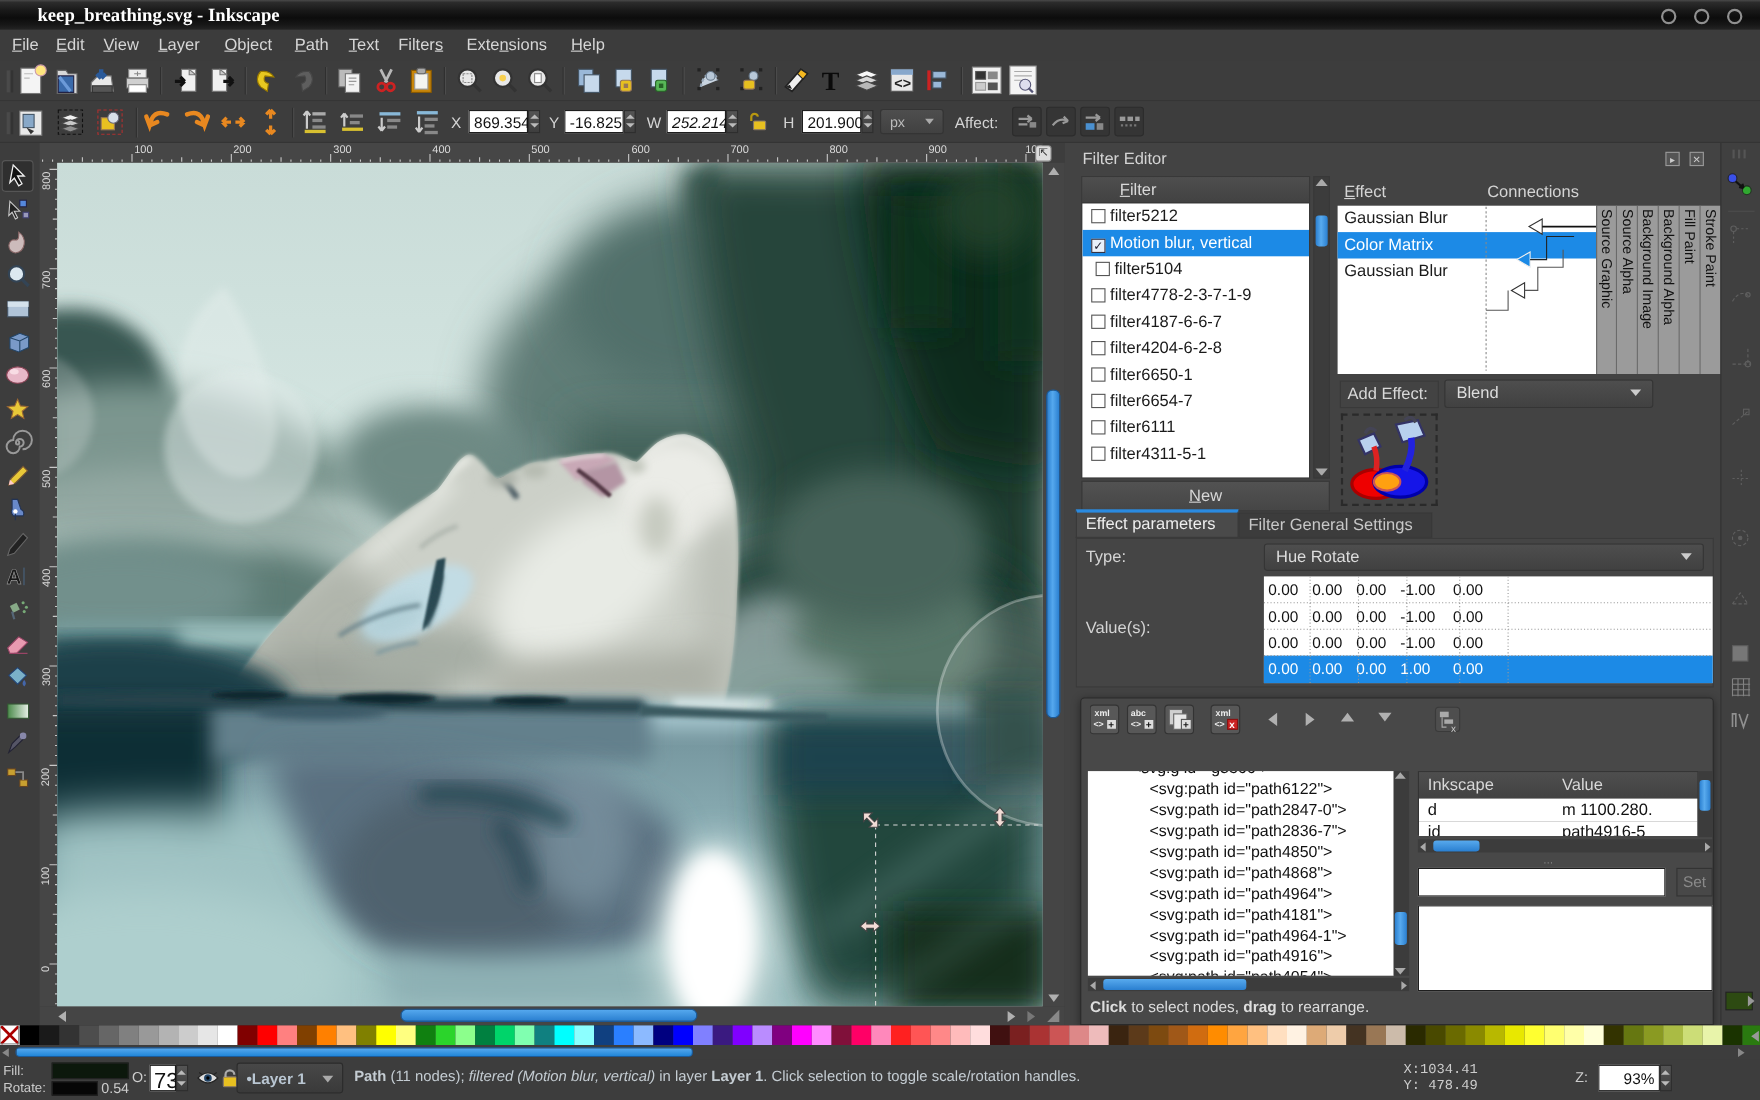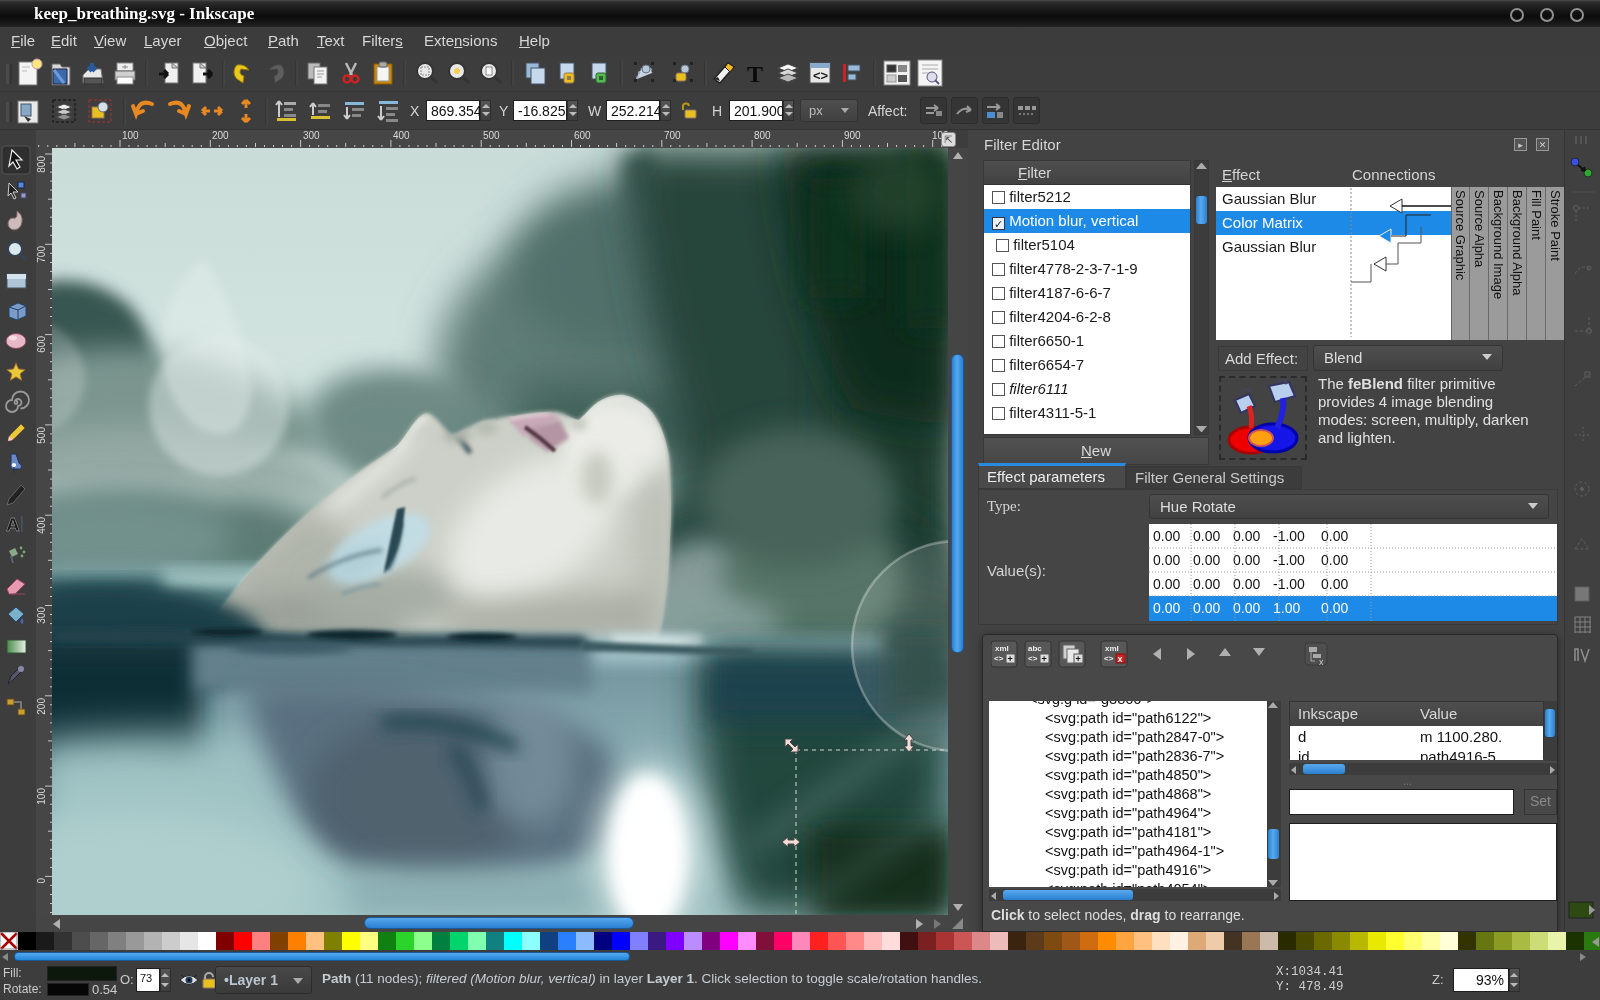--- a/index.html
+++ b/index.html
@@ -306,21 +306,21 @@
   <div style="width:0;height:0;border-left:4px solid transparent;border-right:4px solid transparent;border-bottom:4px solid #bbb;margin:3px 0 4px 1px;"></div>
   <div style="width:0;height:0;border-left:4px solid transparent;border-right:4px solid transparent;border-top:4px solid #bbb;margin-left:1px;"></div>
 </div>
 <span class="abs lbl" style="left:499px;top:11px;font-size:14px;">Y</span>
 <div class="abs whitebox" style="left:513px;top:8px;width:54px;height:21px;font-size:14px;color:#111;padding:2px 0 0 4px;">-16.825</div>
 <div class="abs" style="left:567px;top:8px;width:11px;height:21px;background:linear-gradient(#555,#3e3e3e);border:1px solid #2e2e2e;">
   <div style="width:0;height:0;border-left:4px solid transparent;border-right:4px solid transparent;border-bottom:4px solid #bbb;margin:3px 0 4px 1px;"></div>
   <div style="width:0;height:0;border-left:4px solid transparent;border-right:4px solid transparent;border-top:4px solid #bbb;margin-left:1px;"></div>
 </div>
 <span class="abs lbl" style="left:588px;top:11px;font-size:14px;">W</span>
-<div class="abs whitebox" style="left:606px;top:8px;width:54px;height:21px;font-size:14px;color:#111;padding:2px 0 4px 4px;">252.214</div>
+<div class="abs whitebox" style="left:606px;top:8px;width:54px;height:21px;font-size:14px;color:#111;padding:2px 0 4px 4px;font-style:italic;">252.214</div>
 <div class="abs" style="left:660px;top:8px;width:11px;height:21px;background:linear-gradient(#555,#3e3e3e);border:1px solid #2e2e2e;">
   <div style="width:0;height:0;border-left:4px solid transparent;border-right:4px solid transparent;border-bottom:4px solid #bbb;margin:3px 0 4px 1px;"></div>
   <div style="width:0;height:0;border-left:4px solid transparent;border-right:4px solid transparent;border-top:4px solid #bbb;margin-left:1px;"></div>
 </div>
 <svg class="abs" style="left:680px;top:10px;" width="20" height="18">
         <rect x="5" y="8" width="11" height="8" rx="1" fill="#e8c020" stroke="#876"></rect>
         <path d="M3,8 v-3 a3,3 0 0 1 6,-1" fill="none" stroke="#b89810" stroke-width="2"></path>
       </svg>
 <span class="abs lbl" style="left:712px;top:11px;font-size:14px;">H</span>
 <div class="abs whitebox" style="left:729px;top:8px;width:54px;height:21px;font-size:14px;color:#111;padding:2px 0 0 4px;">201.900</div>
@@ -878,21 +878,21 @@
     <div style="height:24px;background:linear-gradient(#4e4e4e,#424242);border-bottom:1px solid #333;color:#d8d8d8;padding:3px 0 0 34px;"><span class="u">F</span>ilter</div>
     <div style="height:249px;background:#fff;color:#1a1a1a;overflow:hidden;">
       <div style="height:24px;padding:3px 0 0 8px;"><span style="display:inline-block;width:13px;height:13px;border:1px solid #555;background:#fff;vertical-align:-2px;"></span> filter5212</div>
       <div style="height:24px;padding:3px 0 0 8px;background:#1c8ae6;color:#fff;"><span style="display:inline-block;width:13px;height:13px;border:1px solid #334;background:#e8f0fa;vertical-align:-2px;text-align:center;line-height:12px;color:#223;font-size:11px;">✓</span> Motion blur, vertical</div>
       <div style="height:24px;padding:3px 0 0 12px;"><span style="display:inline-block;width:13px;height:13px;border:1px solid #555;background:#fff;vertical-align:-2px;"></span> filter5104</div>
       <div style="height:24px;padding:3px 0 0 8px;"><span style="display:inline-block;width:13px;height:13px;border:1px solid #555;background:#fff;vertical-align:-2px;"></span> filter4778-2-3-7-1-9</div>
       <div style="height:24px;padding:3px 0 0 8px;"><span style="display:inline-block;width:13px;height:13px;border:1px solid #555;background:#fff;vertical-align:-2px;"></span> filter4187-6-6-7</div>
       <div style="height:24px;padding:3px 0 0 8px;"><span style="display:inline-block;width:13px;height:13px;border:1px solid #555;background:#fff;vertical-align:-2px;"></span> filter4204-6-2-8</div>
       <div style="height:24px;padding:3px 0 0 8px;"><span style="display:inline-block;width:13px;height:13px;border:1px solid #555;background:#fff;vertical-align:-2px;"></span> filter6650-1</div>
       <div style="height:24px;padding:3px 0 0 8px;"><span style="display:inline-block;width:13px;height:13px;border:1px solid #555;background:#fff;vertical-align:-2px;"></span> filter6654-7</div>
-      <div style="height:24px;padding:3px 0 0 8px;font-style:italic;"><span style="display:inline-block;width:13px;height:13px;border:1px solid #555;background:#fff;vertical-align:-2px;"></span> filter6111</div>
+      <div style="height:24px;padding:3px 0 0 8px;"><span style="display:inline-block;width:13px;height:13px;border:1px solid #555;background:#fff;vertical-align:-2px;"></span> filter6111</div>
       <div style="height:24px;padding:3px 0 0 8px;"><span style="display:inline-block;width:13px;height:13px;border:1px solid #555;background:#fff;vertical-align:-2px;"></span> filter4311-5-1</div>
     </div>
   </div>
 
   <div class="abs" style="left:226px;top:30px;width:15px;height:275px;background:#3c3c3c;border:1px solid #383838;">
     <div style="position:absolute;left:1px;top:2px;width:11px;height:0;border-left:5px solid transparent;border-right:5px solid transparent;border-bottom:6px solid #aaa;"></div>
     <div style="position:absolute;left:1px;top:35px;width:11px;height:28px;background:linear-gradient(90deg,#2a7fd0,#58aaee 45%,#2a7fd0);border-radius:3px;"></div>
     <div style="position:absolute;left:1px;bottom:2px;width:11px;height:0;border-left:5px solid transparent;border-right:5px solid transparent;border-top:6px solid #aaa;"></div>
   </div>
 
@@ -943,27 +943,26 @@
       <ellipse cx="52" cy="60" rx="24" ry="14" fill="#1515e8" stroke="#00a" stroke-width="3"></ellipse>
       <ellipse cx="40" cy="60" rx="12" ry="8" fill="#ffa010" stroke="#c55" stroke-width="2"></ellipse>
       <path d="M14,22 l14,-6 l6,12 l-14,7 Z" fill="#b8d0ee" stroke="#336" stroke-width="2"></path>
       <path d="M48,8 l20,-4 l6,14 l-20,6 Z" fill="#b8d0ee" stroke="#336" stroke-width="2"></path>
       <path d="M28,28 q4,10 2,22" stroke="#d22" stroke-width="5" fill="none"></path>
       <path d="M62,20 q2,14 -6,30" stroke="#22d" stroke-width="6" fill="none"></path>
       <path d="M20,16 q4,-8 10,-2" stroke="#445" stroke-width="3" fill="none"></path>
       <path d="M56,4 q6,-6 10,2" stroke="#445" stroke-width="3" fill="none"></path>
     </svg>
   </div>
-  <div class="abs" style="left:350px;top:245px;width:220px;color:#e0e0e0;font-size:15px;line-height:18px;">The <b>feBlend</b> filter primitive provides 4 image blending modes: screen, multiply, darken and lighten.</div>
 
   <div class="abs" style="left:10px;top:333px;width:148px;height:26px;background:#4a4a4a;border:1px solid #383838;border-top:3px solid #2a8ae0;color:#eee;padding:2px 0 0 8px;">Effect parameters</div>
   <div class="abs" style="left:158px;top:336px;width:176px;height:23px;background:#3c3c3c;border:1px solid #383838;color:#c8c8c8;padding:2px 0 0 8px;">Filter General Settings</div>
 
   <div class="abs" style="left:10px;top:359px;width:580px;height:136px;background:#454545;border:1px solid #3a3a3a;">
-    <div class="abs lbl" style="left:8px;top:8px;font-family:Liberation Serif, serif;">Type:</div>
+    <div class="abs lbl" style="left:8px;top:8px;">Type:</div>
     <div class="abs" style="left:170px;top:4px;width:400px;height:25px;background:linear-gradient(#4e4e4e,#414141);border:1px solid #353535;border-radius:3px;color:#ddd;padding:3px 0 0 10px;">Hue Rotate
       <span style="position:absolute;right:10px;top:8px;width:0;height:0;border-left:5px solid transparent;border-right:5px solid transparent;border-top:6px solid #ccc;"></span>
     </div>
     <div class="abs lbl" style="left:8px;top:72px;">Value(s):</div>
     <div class="abs" style="left:170px;top:34px;width:408px;height:97px;background:#fff;color:#111;font-size:14px;">
       <svg class="abs" style="left:0;top:0;" width="408" height="97">
         <g stroke="#999" stroke-dasharray="1 2">
         <line x1="42" y1="0" x2="42" y2="97"></line>
               <line x1="86" y1="0" x2="86" y2="97"></line>
         <line x1="130" y1="0" x2="130" y2="97"></line>
@@ -1227,21 +1226,21 @@
   <div style="position:absolute;right:14px;top:3px;width:0;height:0;border-top:4px solid transparent;border-bottom:4px solid transparent;border-left:6px solid #888;"></div>
 </div>
 
 <div id="statusbar" class="abs" style="left:0;top:963px;width:1600px;height:37px;background:#3d3d3d;color:#ccc;font-size:13px;">
   <div class="abs" style="left:3px;top:3px;font-size:12px;">Fill:</div>
   <div class="abs" style="left:3px;top:19px;font-size:12px;">Rotate:</div>
   <div class="abs" style="left:47px;top:3px;width:70px;height:15px;background:#0c180c;border:1px solid #222;"></div>
   <div class="abs" style="left:47px;top:20px;width:42px;height:13px;background:#060606;border:1px solid #222;"></div>
   <div class="abs" style="left:92px;top:19px;font-size:13px;">0.54</div>
   <div class="abs" style="left:120px;top:9px;font-size:13px;">O:</div>
-  <div class="abs whitebox" style="left:136px;top:5px;width:24px;height:24px;color:#111;font-size:11px;padding:3px 0 0 3px;">73</div>
+  <div class="abs whitebox" style="left:136px;top:5px;width:24px;height:24px;color:#111;font-size:20px;padding:3px 0 0 3px;">73</div>
   <div class="abs" style="left:160px;top:5px;width:11px;height:24px;background:linear-gradient(#555,#3e3e3e);border:1px solid #2e2e2e;">
     <div style="width:0;height:0;border-left:4px solid transparent;border-right:4px solid transparent;border-bottom:4px solid #bbb;margin:4px 0 6px 0;"></div>
     <div style="width:0;height:0;border-left:4px solid transparent;border-right:4px solid transparent;border-top:4px solid #bbb;"></div>
   </div>
   <svg class="abs" style="left:178px;top:8px;" width="22" height="18">
         <path d="M2,9 q9,-9 18,0 q-9,9 -18,0 Z" fill="#ddd" stroke="#222"></path>
         <circle cx="11" cy="9" r="3.5" fill="#246"></circle>
         <circle cx="11" cy="9" r="1.5" fill="#000"></circle>
         <path d="M3,4 l3,2 M19,4 l-3,2" stroke="#222"></path>
       </svg>

